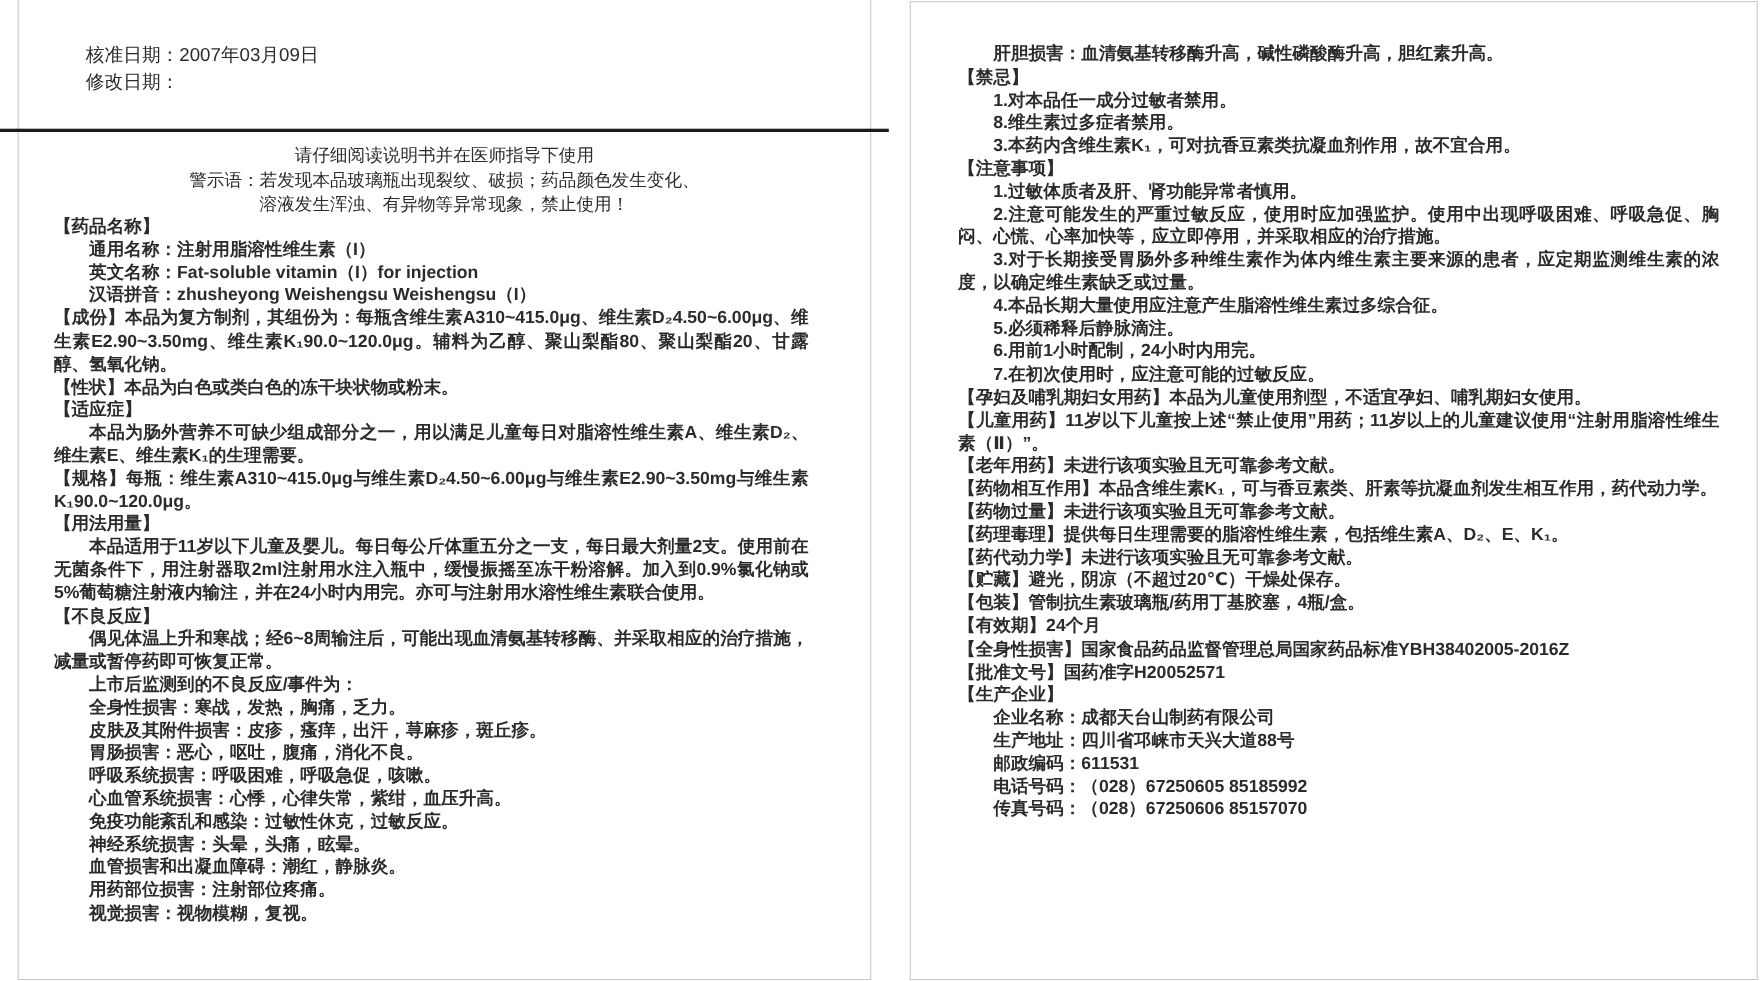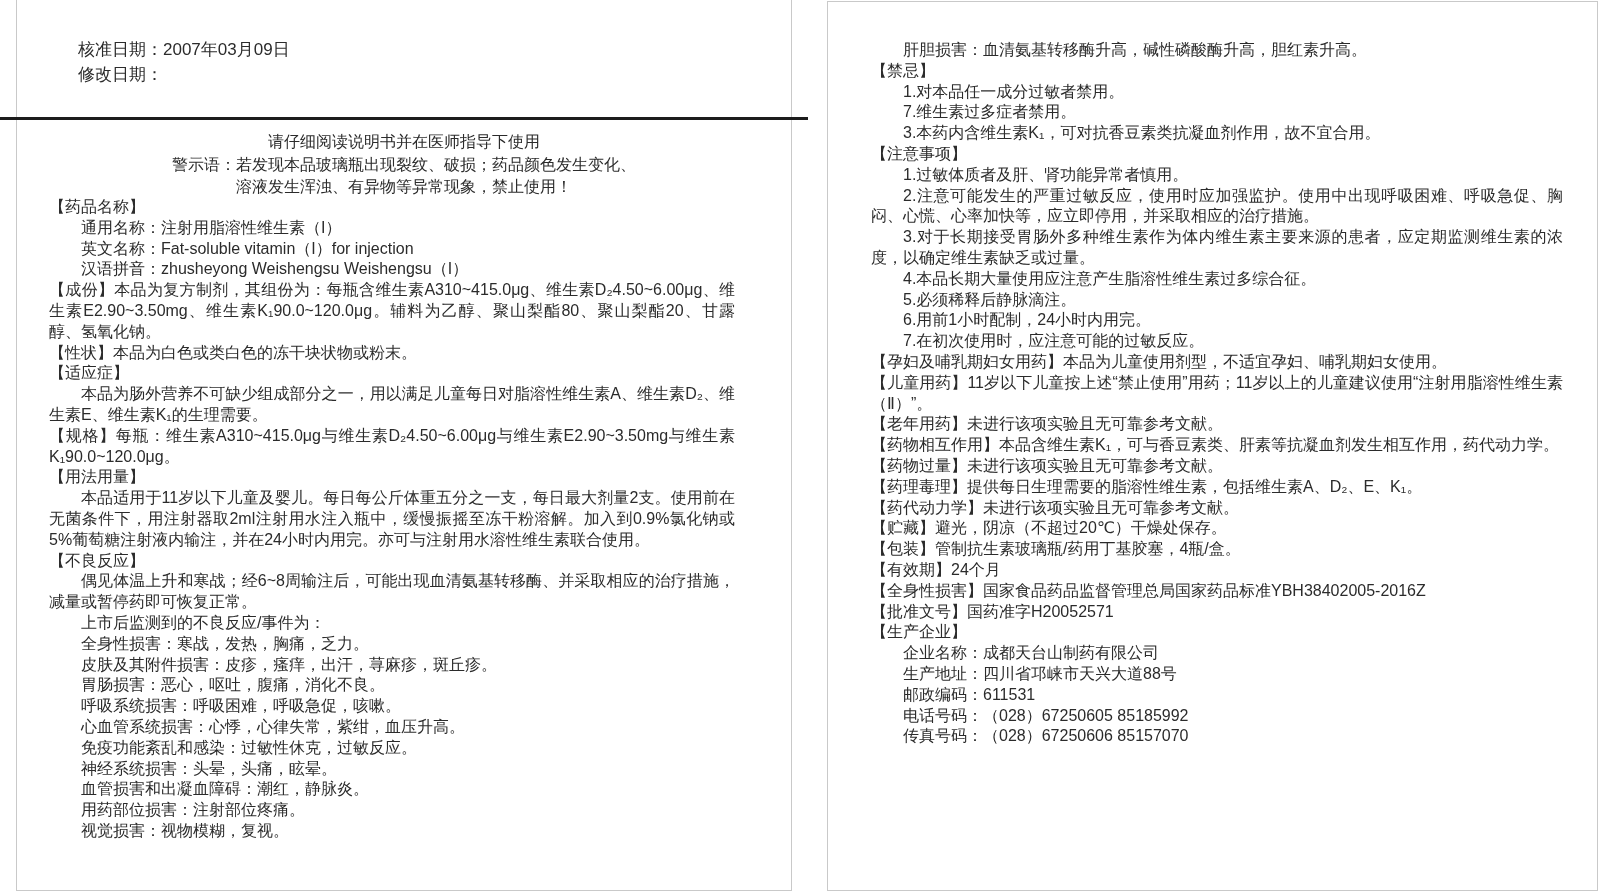--- a/index.html
+++ b/index.html
@@ -72,20 +72,21 @@
     width: 100%;
     text-align: center;
     font-size: 16px;
     line-height: 22.7px;
   }
   .content {
     position: absolute;
     font-size: 16px;
     line-height: 20.8px;
     text-align: justify;
+    font-weight: bold;
   }
   #content-left {
     left: 32px;
     top: 210px;
     width: 686px;
   }
   #content-right {
     left: 43px;
     top: 38px;
     width: 692px;
@@ -141,21 +142,21 @@
       </div>
   </div>
 
   <div class="title-divider"></div>
 
   <div class="page" id="page-right">
     <div class="content" id="content-right">
         <p class="indent">肝胆损害：血清氨基转移酶升高，碱性磷酸酶升高，胆红素升高。</p>
         <p class="">【禁忌】</p>
         <p class="indent">1.对本品任一成分过敏者禁用。</p>
-        <p class="indent">7.维生素过多症者禁用。</p>
+        <p class="indent">8.维生素过多症者禁用。</p>
         <p class="indent">3.本药内含维生素K₁，可对抗香豆素类抗凝血剂作用，故不宜合用。</p>
         <p class="">【注意事项】</p>
         <p class="indent">1.过敏体质者及肝、肾功能异常者慎用。</p>
         <p class="indent">2.注意可能发生的严重过敏反应，使用时应加强监护。使用中出现呼吸困难、呼吸急促、胸闷、心慌、心率加快等，应立即停用，并采取相应的治疗措施。</p>
         <p class="indent">3.对于长期接受胃肠外多种维生素作为体内维生素主要来源的患者，应定期监测维生素的浓度，以确定维生素缺乏或过量。</p>
         <p class="indent">4.本品长期大量使用应注意产生脂溶性维生素过多综合征。</p>
         <p class="indent">5.必须稀释后静脉滴注。</p>
         <p class="indent">6.用前1小时配制，24小时内用完。</p>
         <p class="indent">7.在初次使用时，应注意可能的过敏反应。</p>
         <p class="">【孕妇及哺乳期妇女用药】本品为儿童使用剂型，不适宜孕妇、哺乳期妇女使用。</p>

